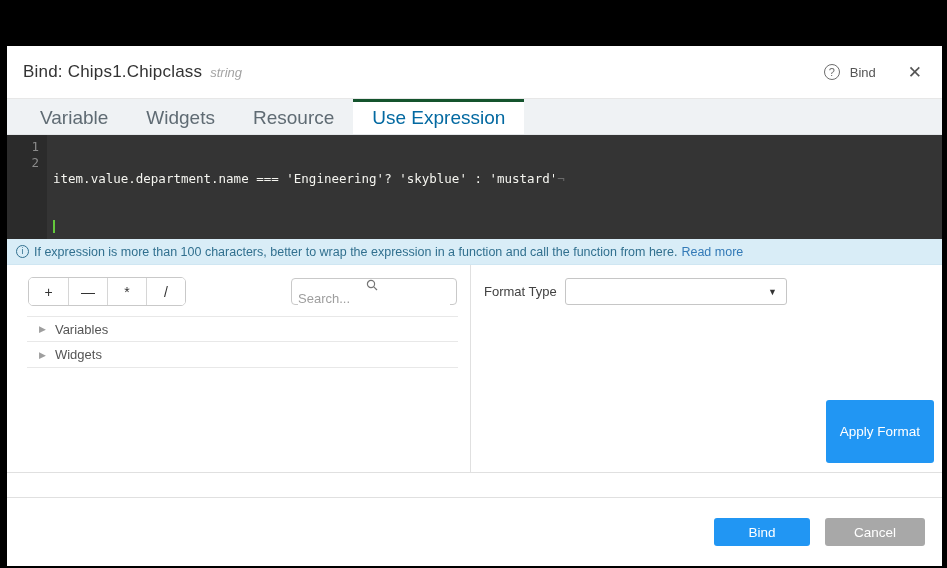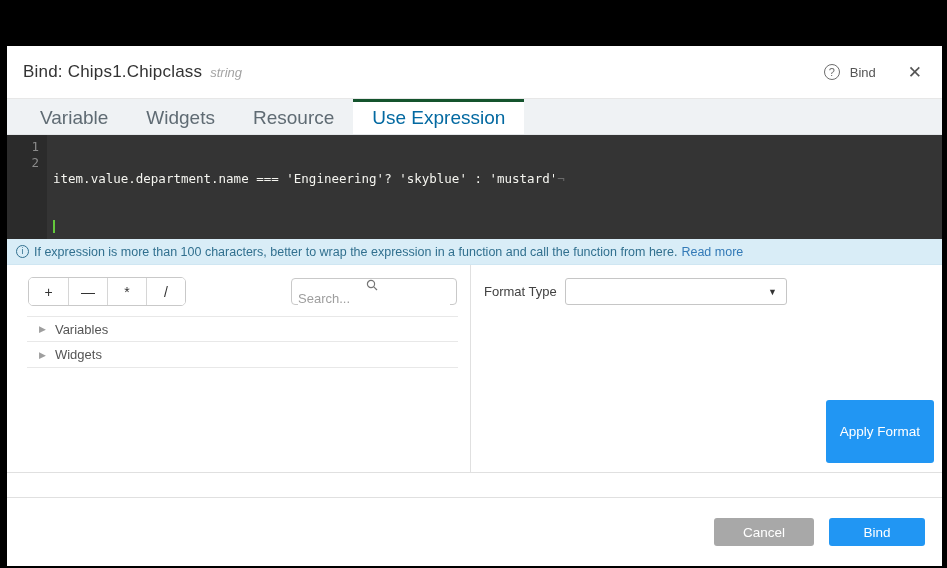--- a/index.html
+++ b/index.html
@@ -320,17 +320,17 @@
       </div>
       <div class="right-panel-spacer"></div>
       <button class="apply-btn">Apply Format</button>
     </div>
 
   </div>
 
   <div class="mid-spacer"></div>
 
   <div class="footer">
+    <button class="btn bind-btn">Bind</button>
     <button class="btn cancel-btn">Cancel</button>
-    <button class="btn bind-btn">Bind</button>
   </div>
 
 </div>
 
 </body></html>

